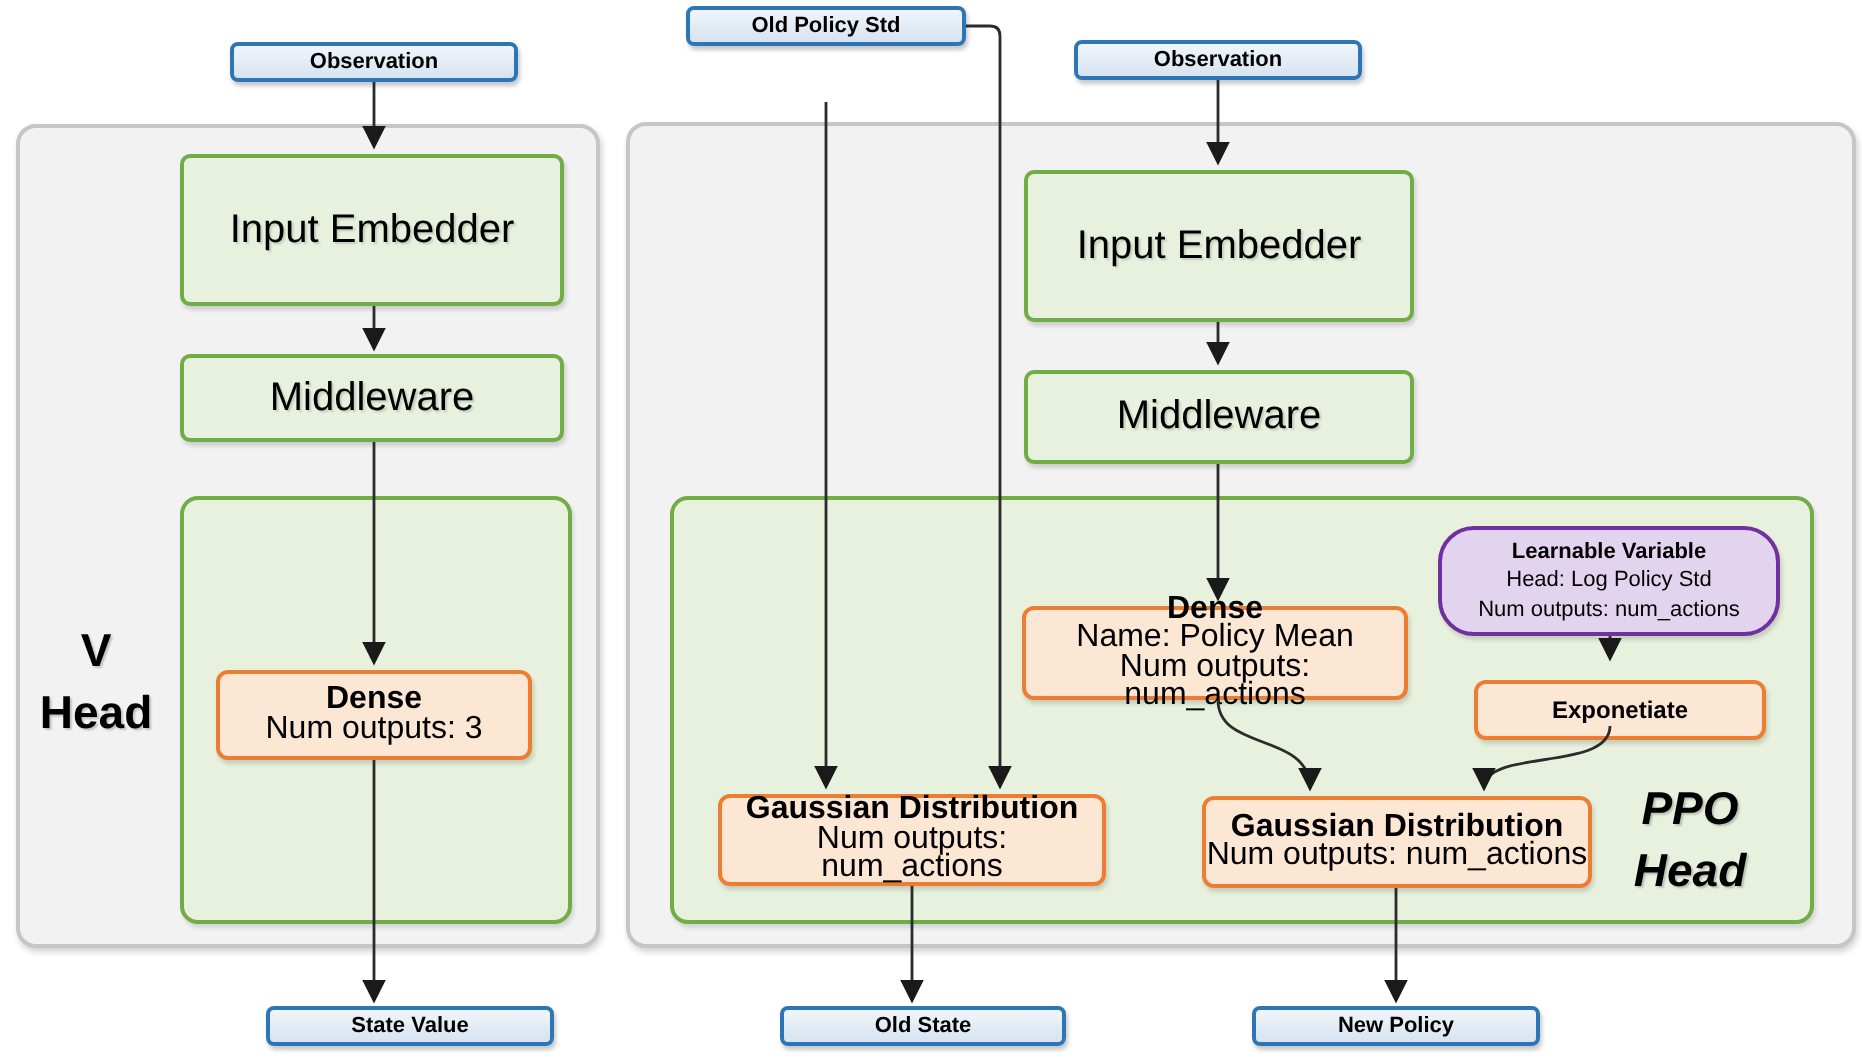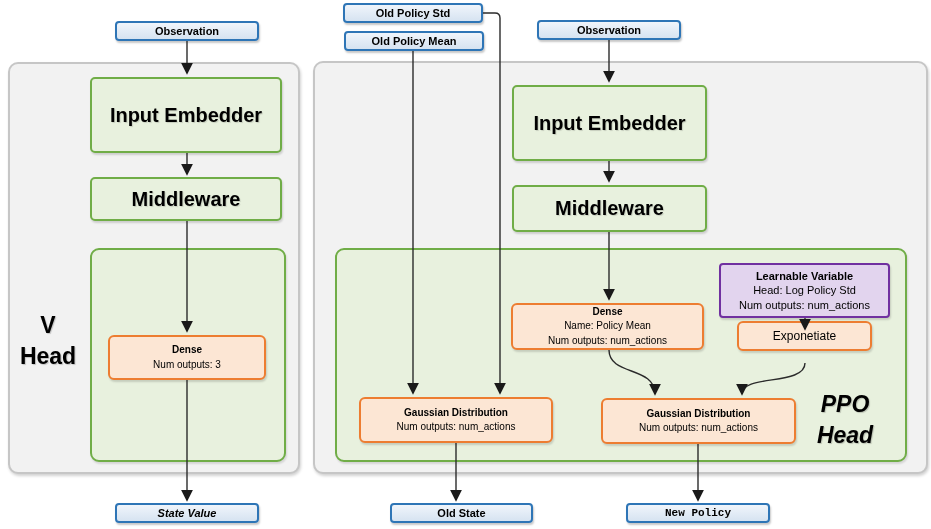--- a/index.html
+++ b/index.html
@@ -18,31 +18,31 @@
   .node { position:absolute; box-sizing:border-box; display:flex; flex-direction:column;
     align-items:center; justify-content:center; text-align:center; }
   .blue-node {
     background:linear-gradient(180deg,#f0f5fb 0%,#d6e3f1 100%);
     border:2.5px solid #2e75b6; border-radius:4px;
     font-weight:bold; font-size:11px; line-height:12px;
     box-shadow:1px 2px 2px rgba(0,0,0,0.22);
   }
   .green-node {
     background:#e8f1de; border:2px solid #70ad47; border-radius:5px;
-    font-weight:bold; font-size:20px;
+    font-weight:normal; font-size:20px;
     box-shadow:1px 2px 2px rgba(0,0,0,0.15);
     text-shadow:1px 1px 1px rgba(0,0,0,0.15);
   }
   .orange-node {
     background:#fce6d4; border:2.5px solid #ed7d31; border-radius:6px;
-    font-size:10px; line-height:14.5px;
+    font-size:16px; line-height:14.5px;
     box-shadow:1px 2px 2px rgba(0,0,0,0.15);
   }
   .purple-node {
-    background:#e2d4ee; border:2.5px solid #7030a0; border-radius:4px;
+    background:#e2d4ee; border:2.5px solid #7030a0; border-radius:18px;
     font-size:11px; line-height:14.5px;
     box-shadow:1px 2px 2px rgba(0,0,0,0.15);
   }
   .node .title { font-weight:bold; }
   .head-label {
     position:absolute; font-weight:bold; font-size:23px; line-height:31px;
     text-align:center; text-shadow:1px 1px 1px rgba(0,0,0,0.2);
   }
   svg.wires { position:absolute; left:0; top:0; width:931px; height:529px;
     pointer-events:none; z-index:20; }
@@ -70,29 +70,26 @@
     <span>Middleware</span>
   </div>
   <div class="node orange-node" style="left:108px; top:335px; width:158px; height:45px;">
     <span class="title">Dense</span>
     <span>Num outputs: 3</span>
   </div>
   <div class="head-label" style="left:8px; top:310px; width:80px;">
     <div>V</div>
     <div>Head</div>
   </div>
-  <div class="node blue-node" style="left:115px; top:503px; width:144px; height:20px;font-style:italic;">
+  <div class="node blue-node" style="left:133px; top:503px; width:144px; height:20px;">
     <span>State Value</span>
   </div>
 
   <div class="node blue-node" style="left:343px; top:3px; width:140px; height:20px;">
     <span>Old Policy Std</span>
-  </div>
-  <div class="node blue-node" style="left:344px; top:31px; width:140px; height:20px;">
-    <span>Old Policy Mean</span>
   </div>
   <div class="node blue-node" style="left:537px; top:20px; width:144px; height:20px;">
     <span>Observation</span>
   </div>
 
   <div class="node green-node" style="left:512px; top:85px; width:195px; height:76px;">
     <span>Input Embedder</span>
   </div>
   <div class="node green-node" style="left:512px; top:185px; width:195px; height:47px;">
     <span>Middleware</span>
@@ -103,42 +100,42 @@
     <span>Name: Policy Mean</span>
     <span>Num outputs: num_actions</span>
   </div>
 
   <div class="node purple-node" style="left:719px; top:263px; width:171px; height:55px;">
     <span class="title">Learnable Variable</span>
     <span>Head: Log Policy Std</span>
     <span>Num outputs: num_actions</span>
   </div>
 
-  <div class="node orange-node" style="left:737px; top:321px; width:135px; height:30px; font-weight:normal; font-size:12px;">
+  <div class="node orange-node" style="left:737px; top:340px; width:146px; height:30px; font-weight:bold; font-size:12px;">
     <span>Exponetiate</span>
   </div>
 
   <div class="node orange-node" style="left:359px; top:397px; width:194px; height:46px;">
     <span class="title">Gaussian Distribution</span>
     <span>Num outputs: num_actions</span>
   </div>
   <div class="node orange-node" style="left:601px; top:398px; width:195px; height:46px;">
     <span class="title">Gaussian Distribution</span>
     <span>Num outputs: num_actions</span>
   </div>
 
   <div class="head-label" style="left:800px; top:389px; width:90px;font-style:italic;">
     <div>PPO</div>
     <div>Head</div>
   </div>
 
   <div class="node blue-node" style="left:390px; top:503px; width:143px; height:20px;">
     <span>Old State</span>
   </div>
-  <div class="node blue-node" style="left:626px; top:503px; width:144px; height:20px;font-family:Liberation Mono, monospace;">
+  <div class="node blue-node" style="left:626px; top:503px; width:144px; height:20px;">
     <span>New Policy</span>
   </div>
 
   <svg class="wires" viewBox="0 0 931 529">
     <defs>
       <marker id="arw" viewBox="0 0 10 10" refX="8.5" refY="5" markerWidth="8.5" markerHeight="8.5" orient="auto-start-reverse">
         <path d="M0,0 L10,5 L0,10 z" fill="#1a1a1a"></path>
       </marker>
     </defs>
     <g stroke="#2b2b2b" stroke-width="1.4" fill="none">

